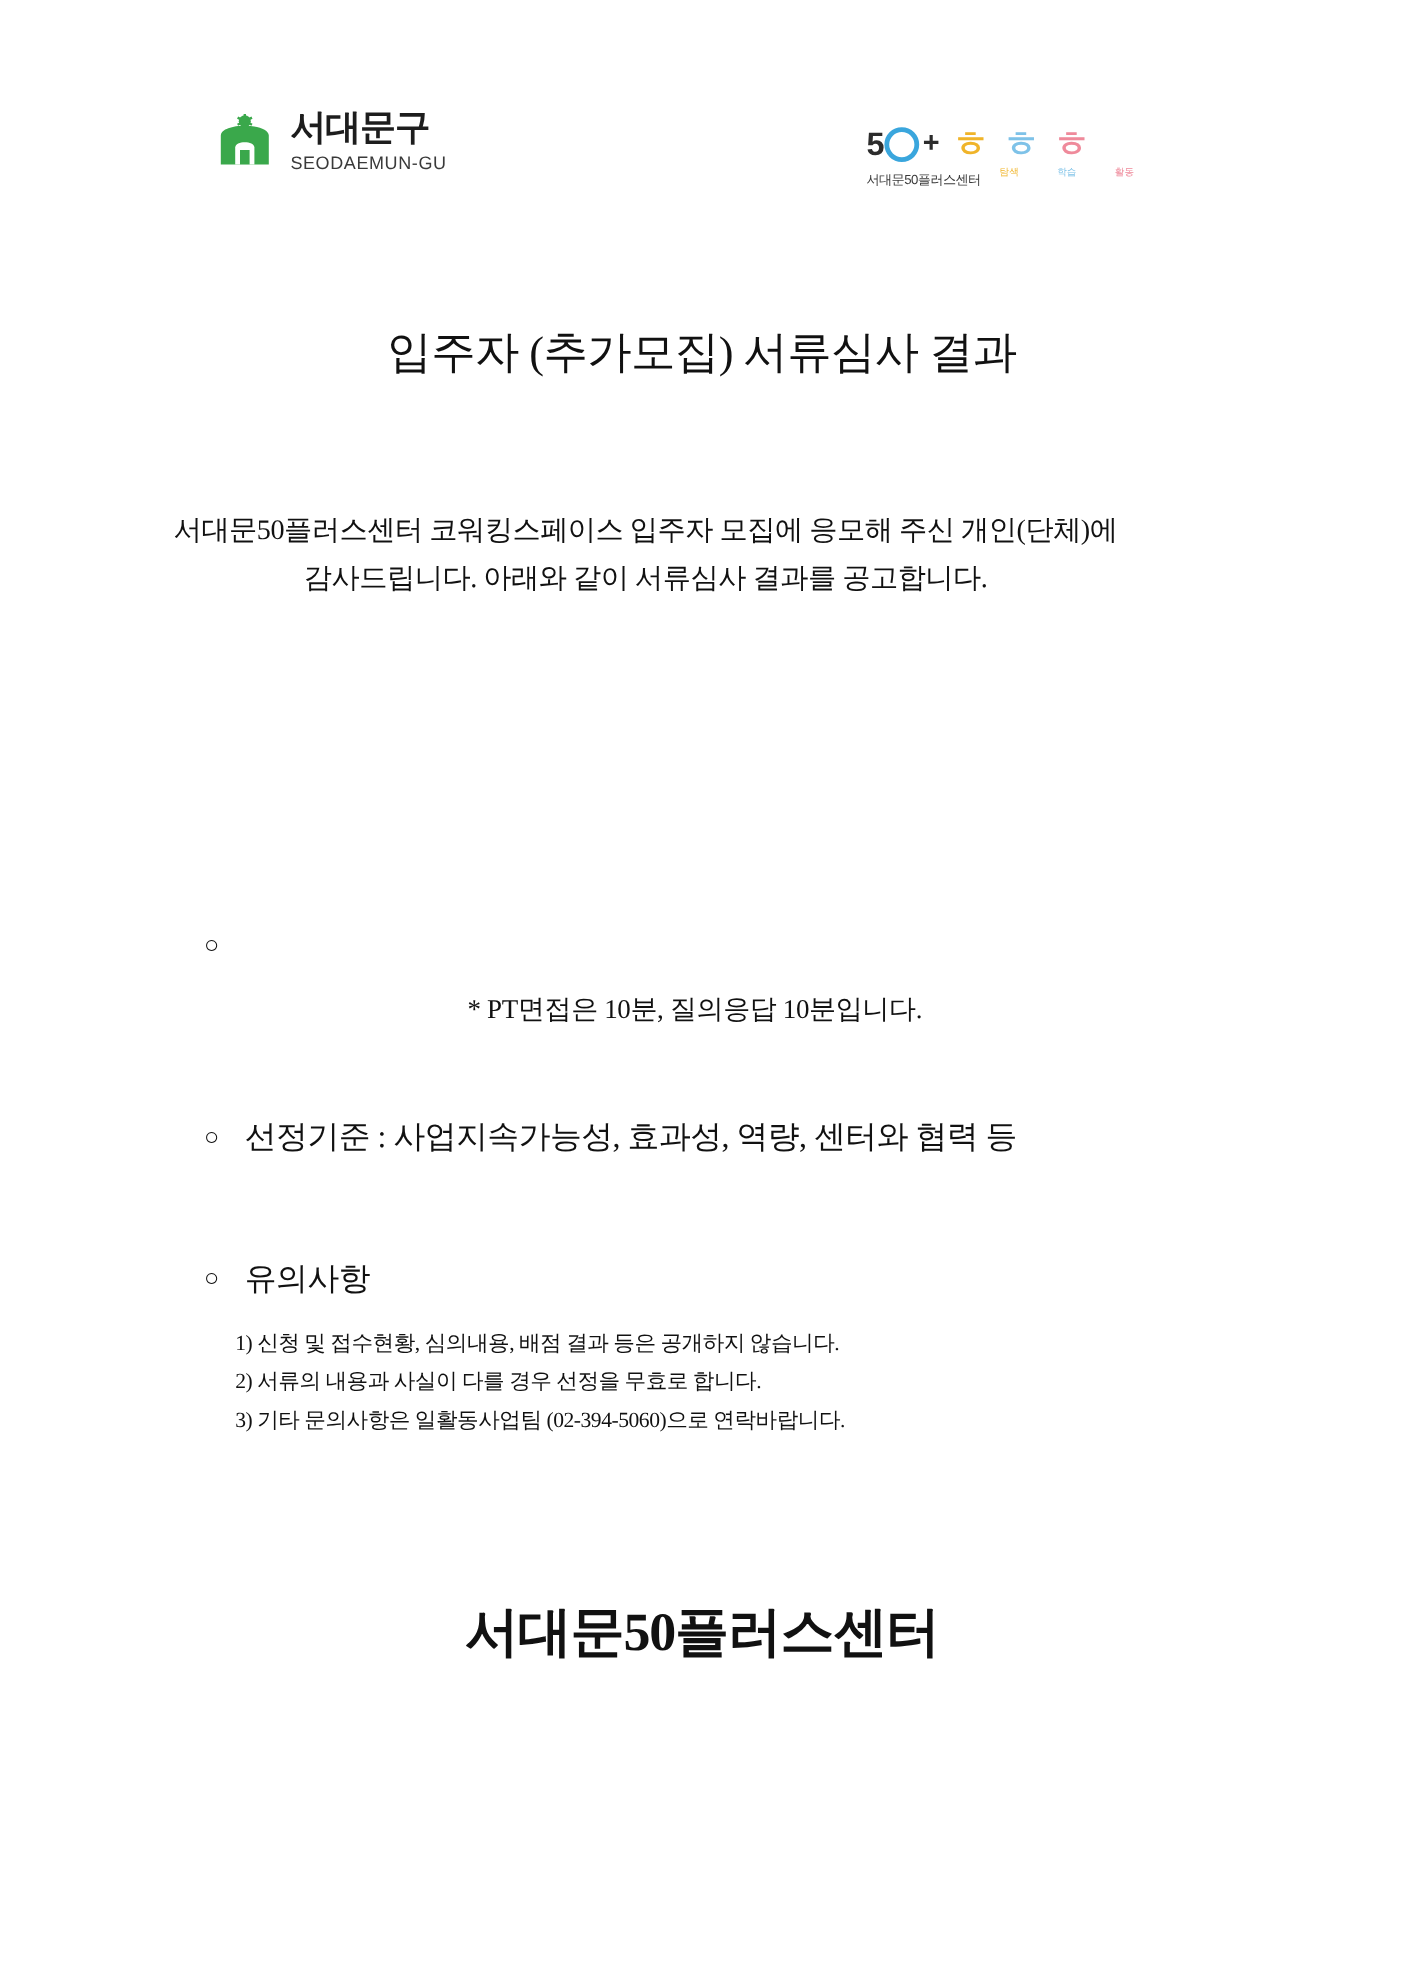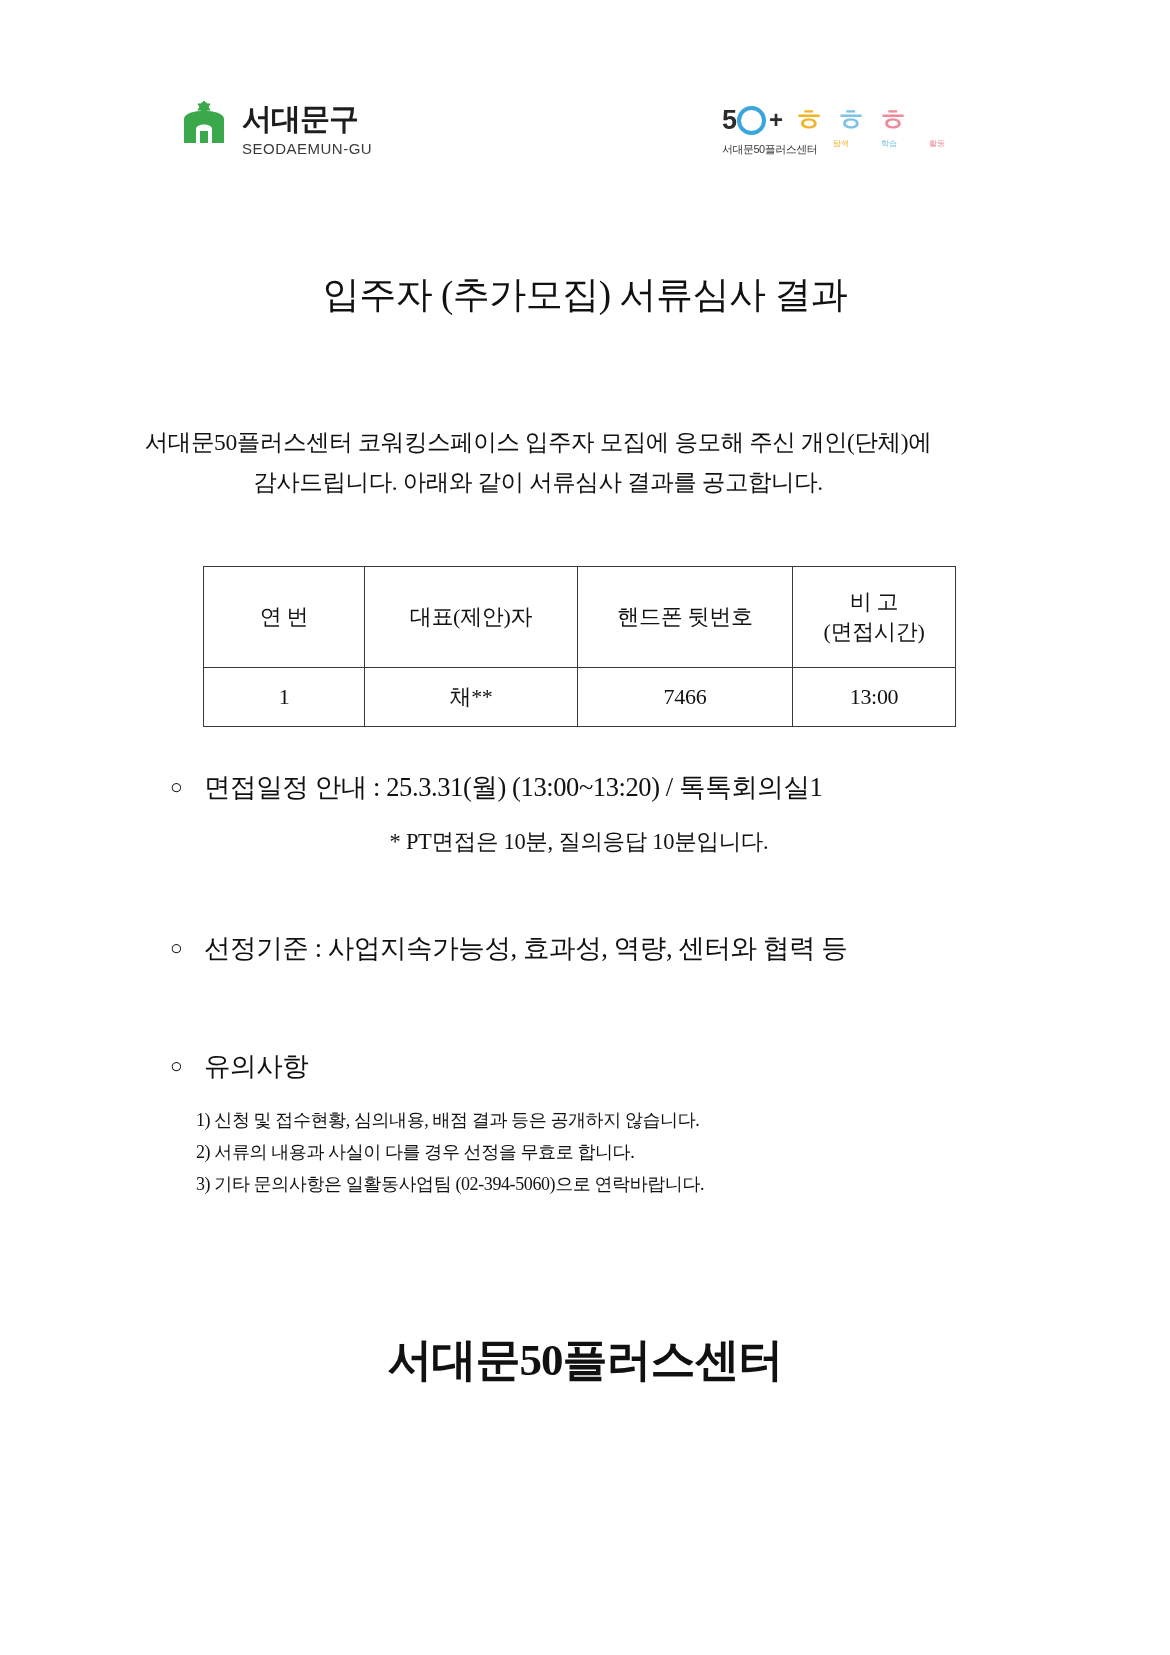--- a/index.html
+++ b/index.html
@@ -41,21 +41,20 @@
   }
   .logo-mark {
     width: 52px;
     height: 50px;
     position: relative;
   }
   .logo-text {
     display: flex;
     flex-direction: column;
     line-height: 1;
-    margin-top: 12px;
   }
   .logo-ko {
     font-family: "Liberation Sans", sans-serif;
     font-weight: bold;
     font-size: 30px;
     letter-spacing: -1px;
     color: #1d1d1d;
   }
   .logo-en {
     font-family: "Liberation Sans", sans-serif;
@@ -292,49 +291,25 @@
 
   <div class="title">
     <div>입주자 (추가모집) 서류심사 결과</div>
   </div>
 
   <div class="intro">
     <div>서대문50플러스센터 코워킹스페이스 입주자 모집에 응모해 주신 개인(단체)에</div>
     <div>감사드립니다. 아래와 같이 서류심사 결과를 공고합니다.</div>
   </div>
 
-  <div class="table-wrap">
-    <table class="result">
-      <thead>
-        <tr>
-          <th class="col-1">연 번</th>
-          <th class="col-2">대표(제안)자</th>
-          <th class="col-3">핸드폰 뒷번호</th>
-          <th class="col-4">
-            <span class="th-two-line">비 고</span>
-            <span class="th-two-line l2">(면접시간)</span>
-          </th>
-        </tr>
-      </thead>
-      <tbody>
-        <tr>
-          <td>1</td>
-          <td>채**</td>
-          <td>7466</td>
-          <td>13:00</td>
-        </tr>
-      </tbody>
-    </table>
-  </div>
 
   <div class="sections">
 
     <div class="bullet-row">
       <span class="bullet-mark">○</span>
-      <span>면접일정 안내 : 25.3.31(월) (13:00~13:20) / 톡톡회의실1</span>
     </div>
     <div class="sub-note">* PT면접은 10분, 질의응답 10분입니다.</div>
 
     <div class="gap-a"></div>
 
     <div class="bullet-row">
       <span class="bullet-mark">○</span>
       <span>선정기준 : 사업지속가능성, 효과성, 역량, 센터와 협력 등</span>
     </div>
 

